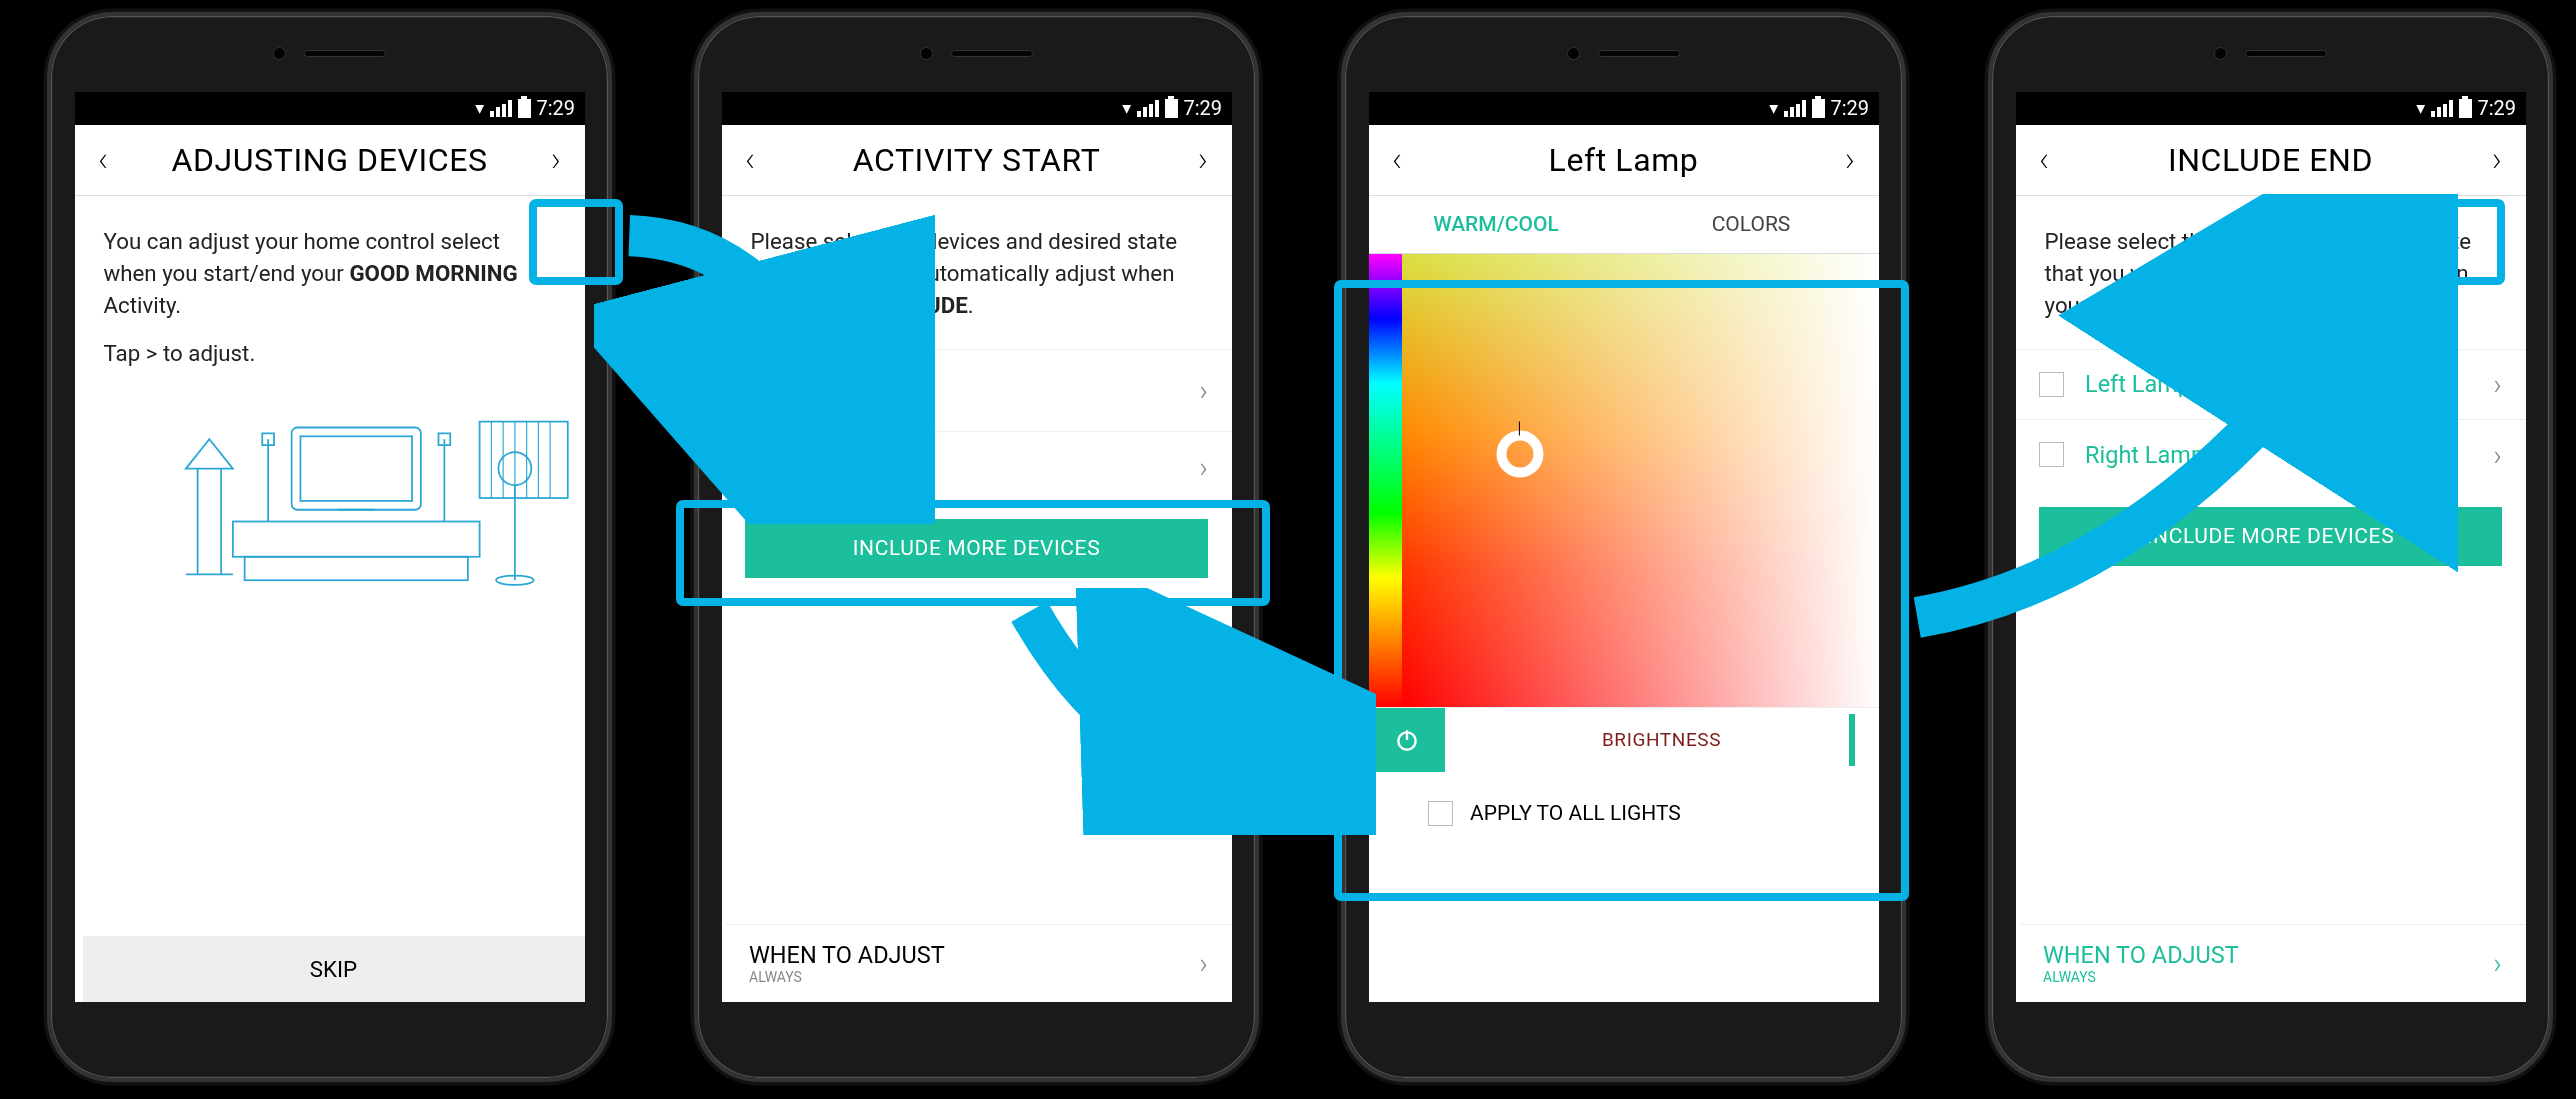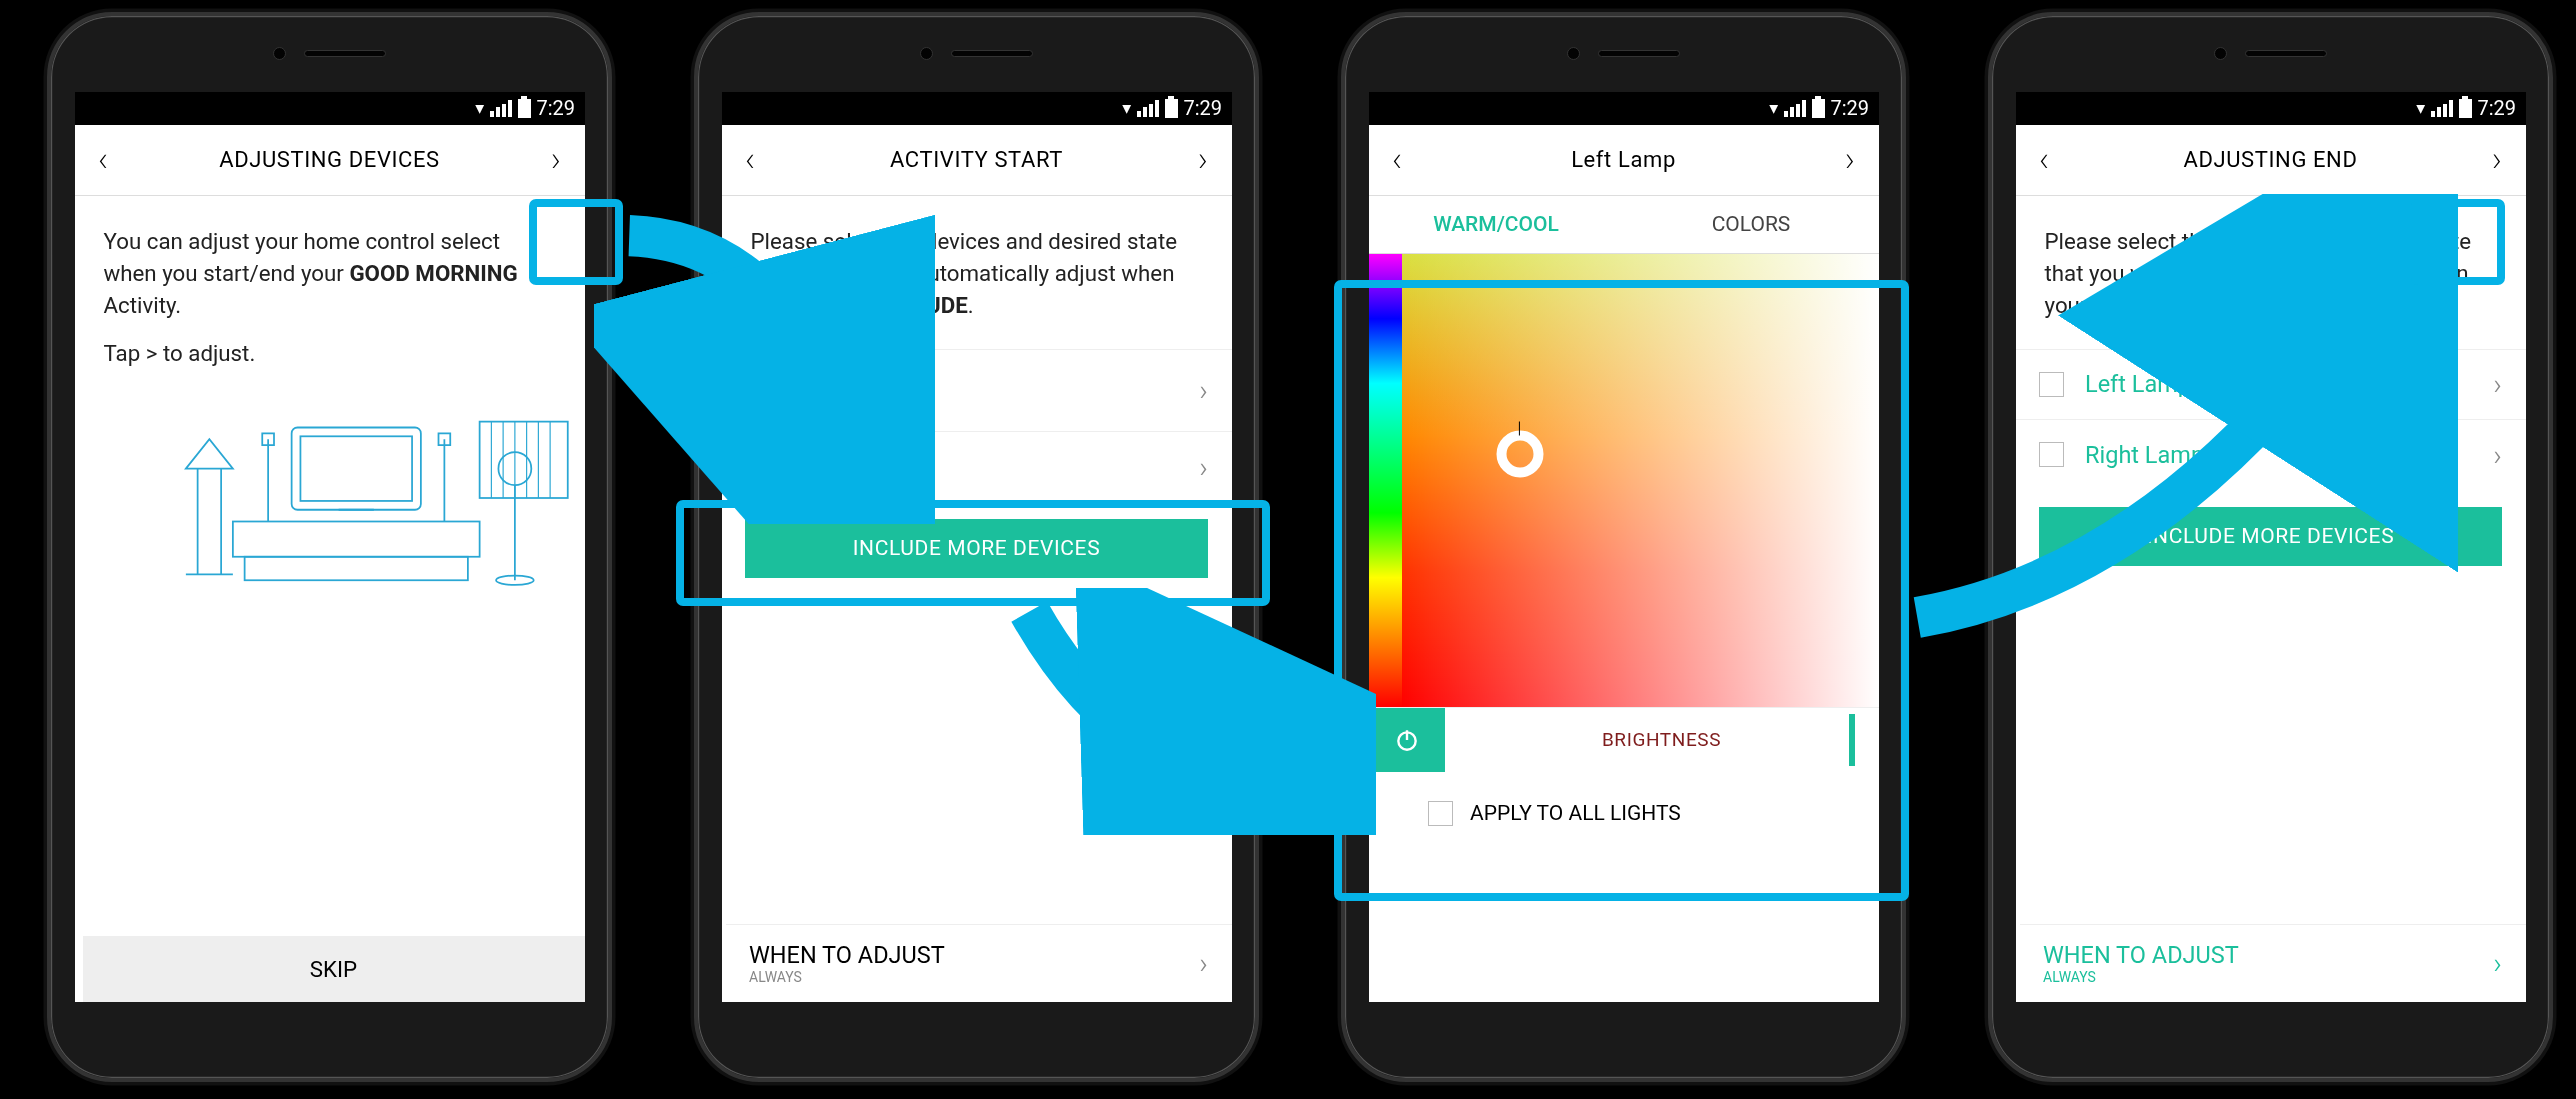--- a/index.html
+++ b/index.html
@@ -53,21 +53,21 @@
 
   .header {
     height: 71px;
     display:flex;
     align-items:center;
     justify-content:space-between;
     padding:0 17.6px;
     border-bottom:0.6px solid #ddd;
     background:#fff;
   }
-  .header .title { font-size:22px; font-weight:400; letter-spacing:0.6px;}
+  .header .title { font-size:32px; font-weight:400; letter-spacing:0.6px;}
   .chev { font-size:35px; font-weight:200; cursor:pointer; user-select:none; padding:0 5.9px;}
 
   .content { padding: 29px 29px 0; font-size:22.3px; line-height:1.45; color:#222;}
   .content p { margin-bottom:15.3px;}
   .content .bold { font-weight:700;}
 
   .illus { margin:35px 11.8px 0; }
 
   .device-row {
     display:flex; align-items:center; padding:17.6px 23.5px;
@@ -344,21 +344,21 @@
           <span></span>
           <span></span>
           <span></span>
           <span></span>
         </span>
       <span class="bat"></span>
       <span>7:29</span>
     </div>
     <div class="header">
       <span class="chev">‹</span>
-      <span class="title">ADJUSTING END</span>
+      <span class="title">INCLUDE END</span>
       <span class="chev">›</span>
     </div>
     <div class="content" style="padding-bottom:11.8px">
       <p><span>Please select the devices and desired state that you want to automatically adjust when your Activity </span><span class="bold">ENDS</span><span>.</span></p>
     </div>
     <div class="device-row">
       <div class="cb"></div>
       <div>
           <div class="name" style="color:#1bbf9c">Left Lamp</div>
         </div>

